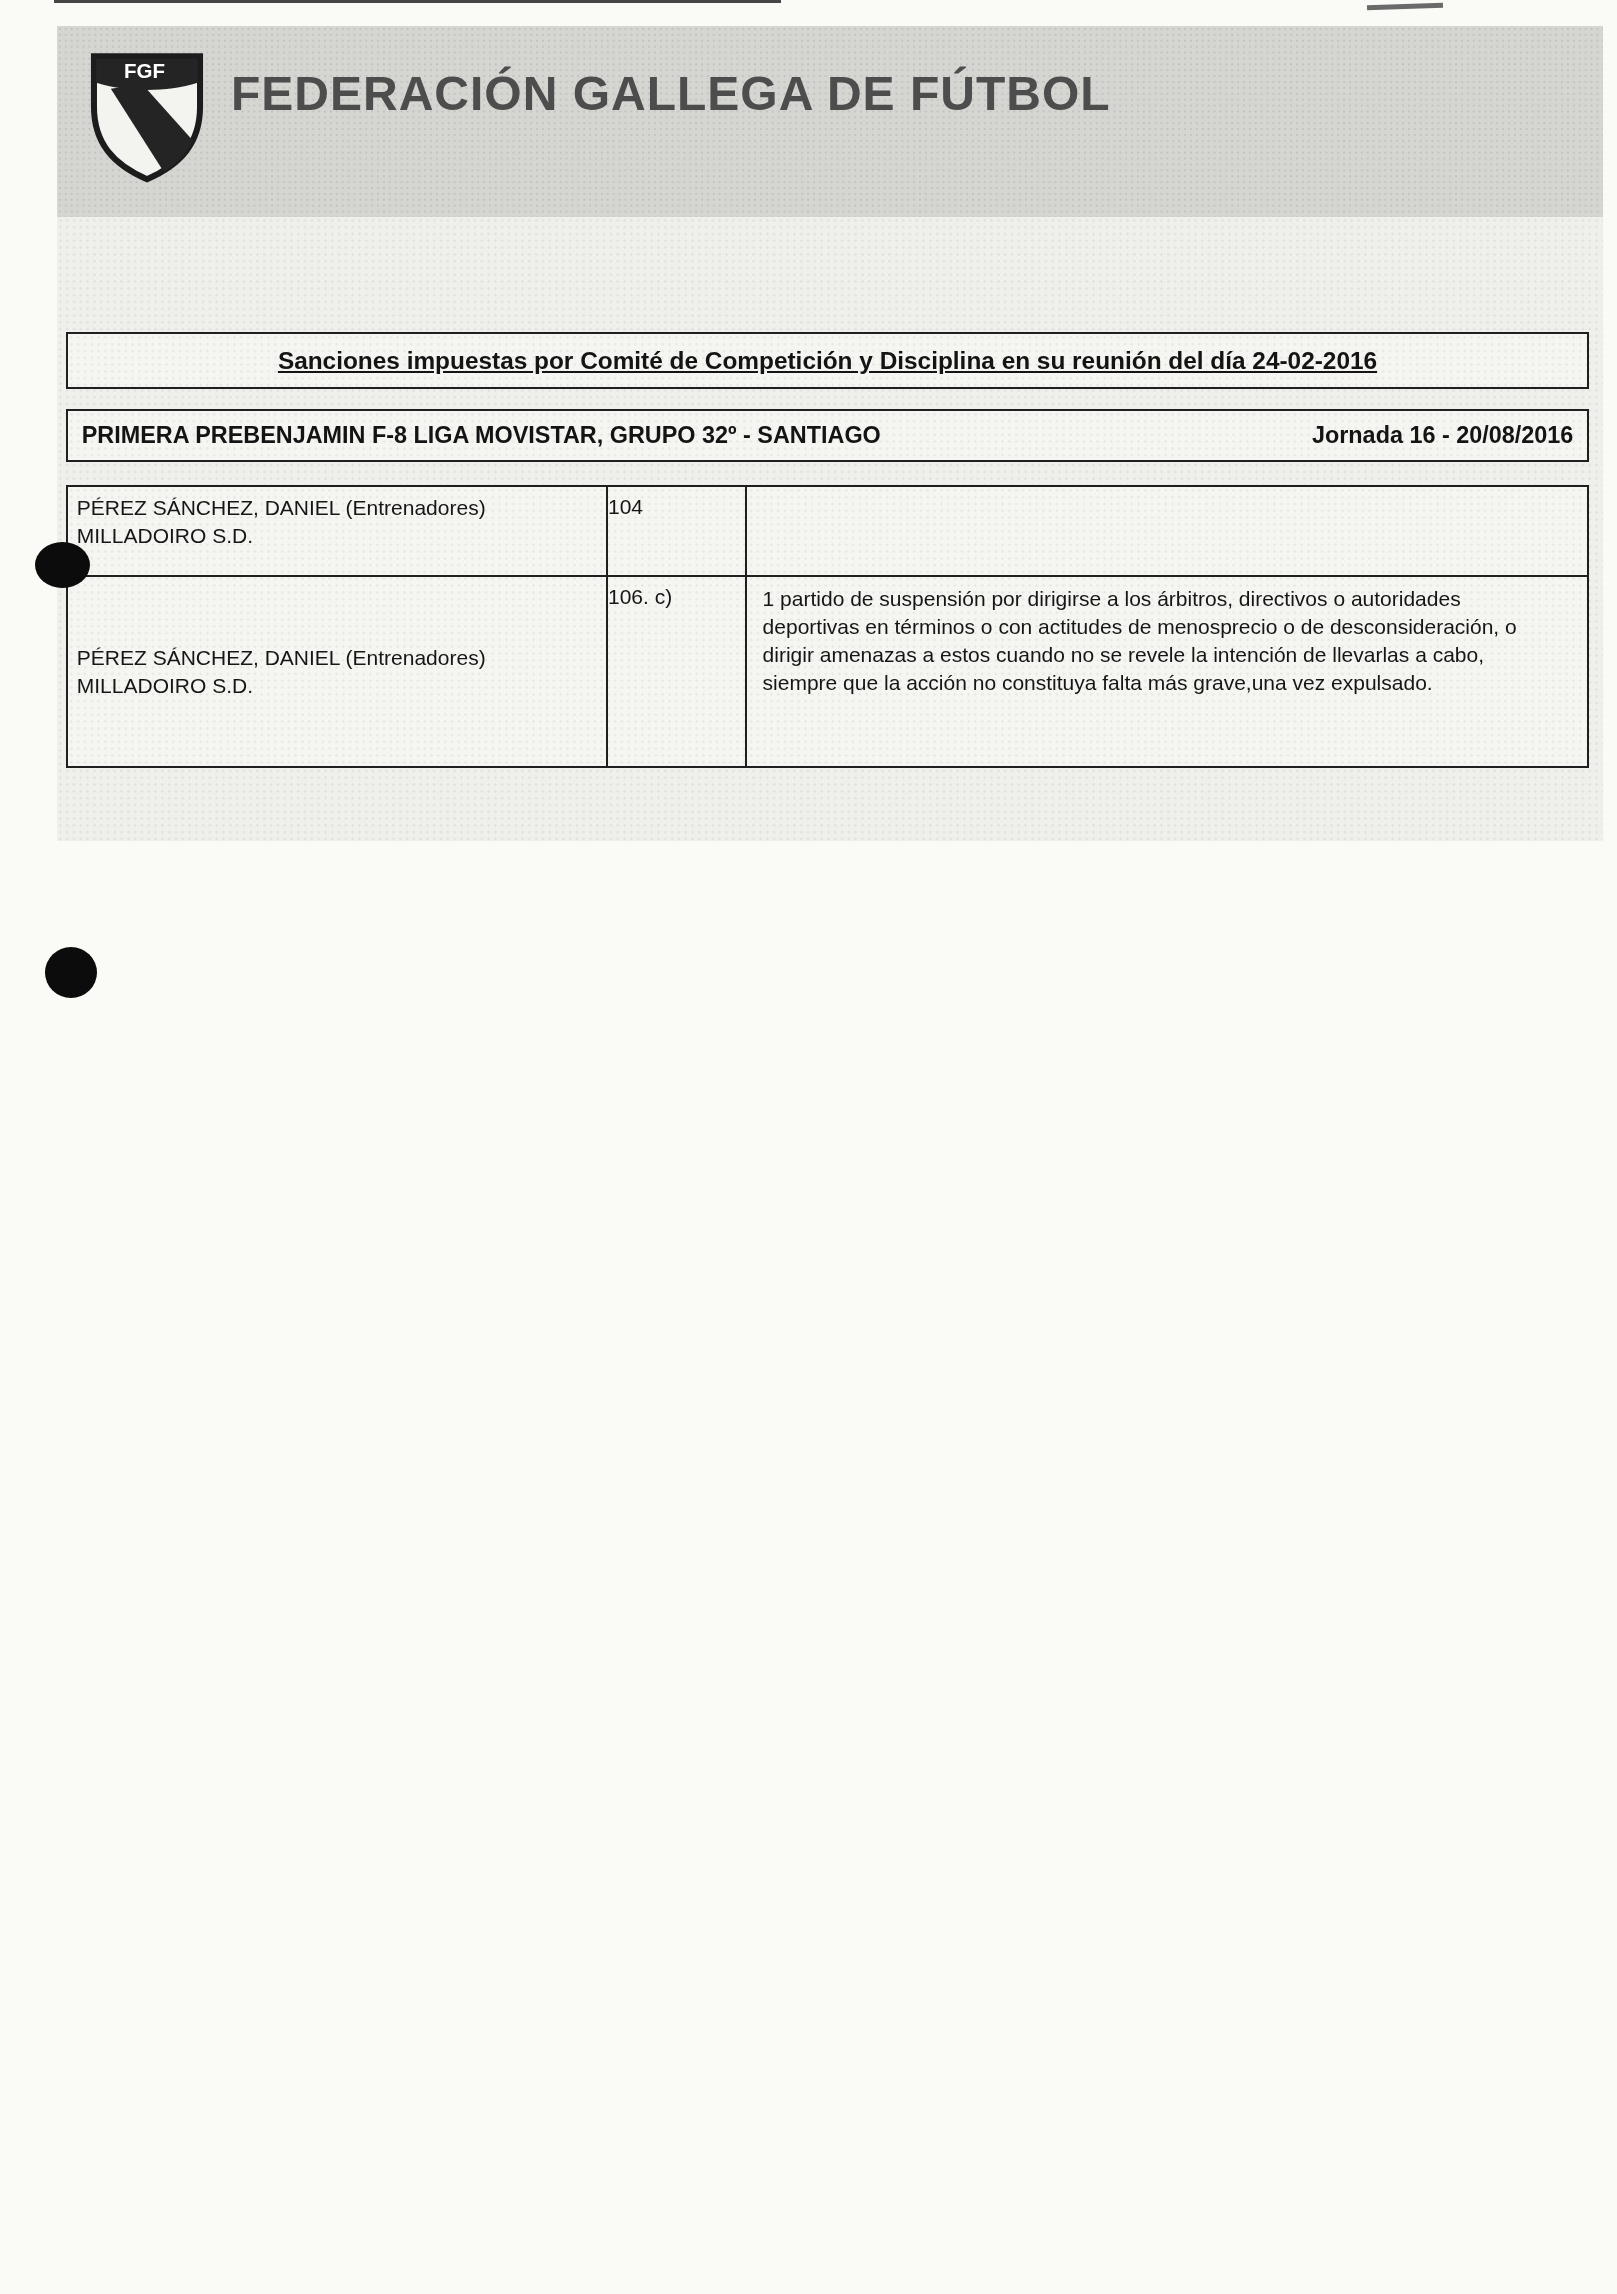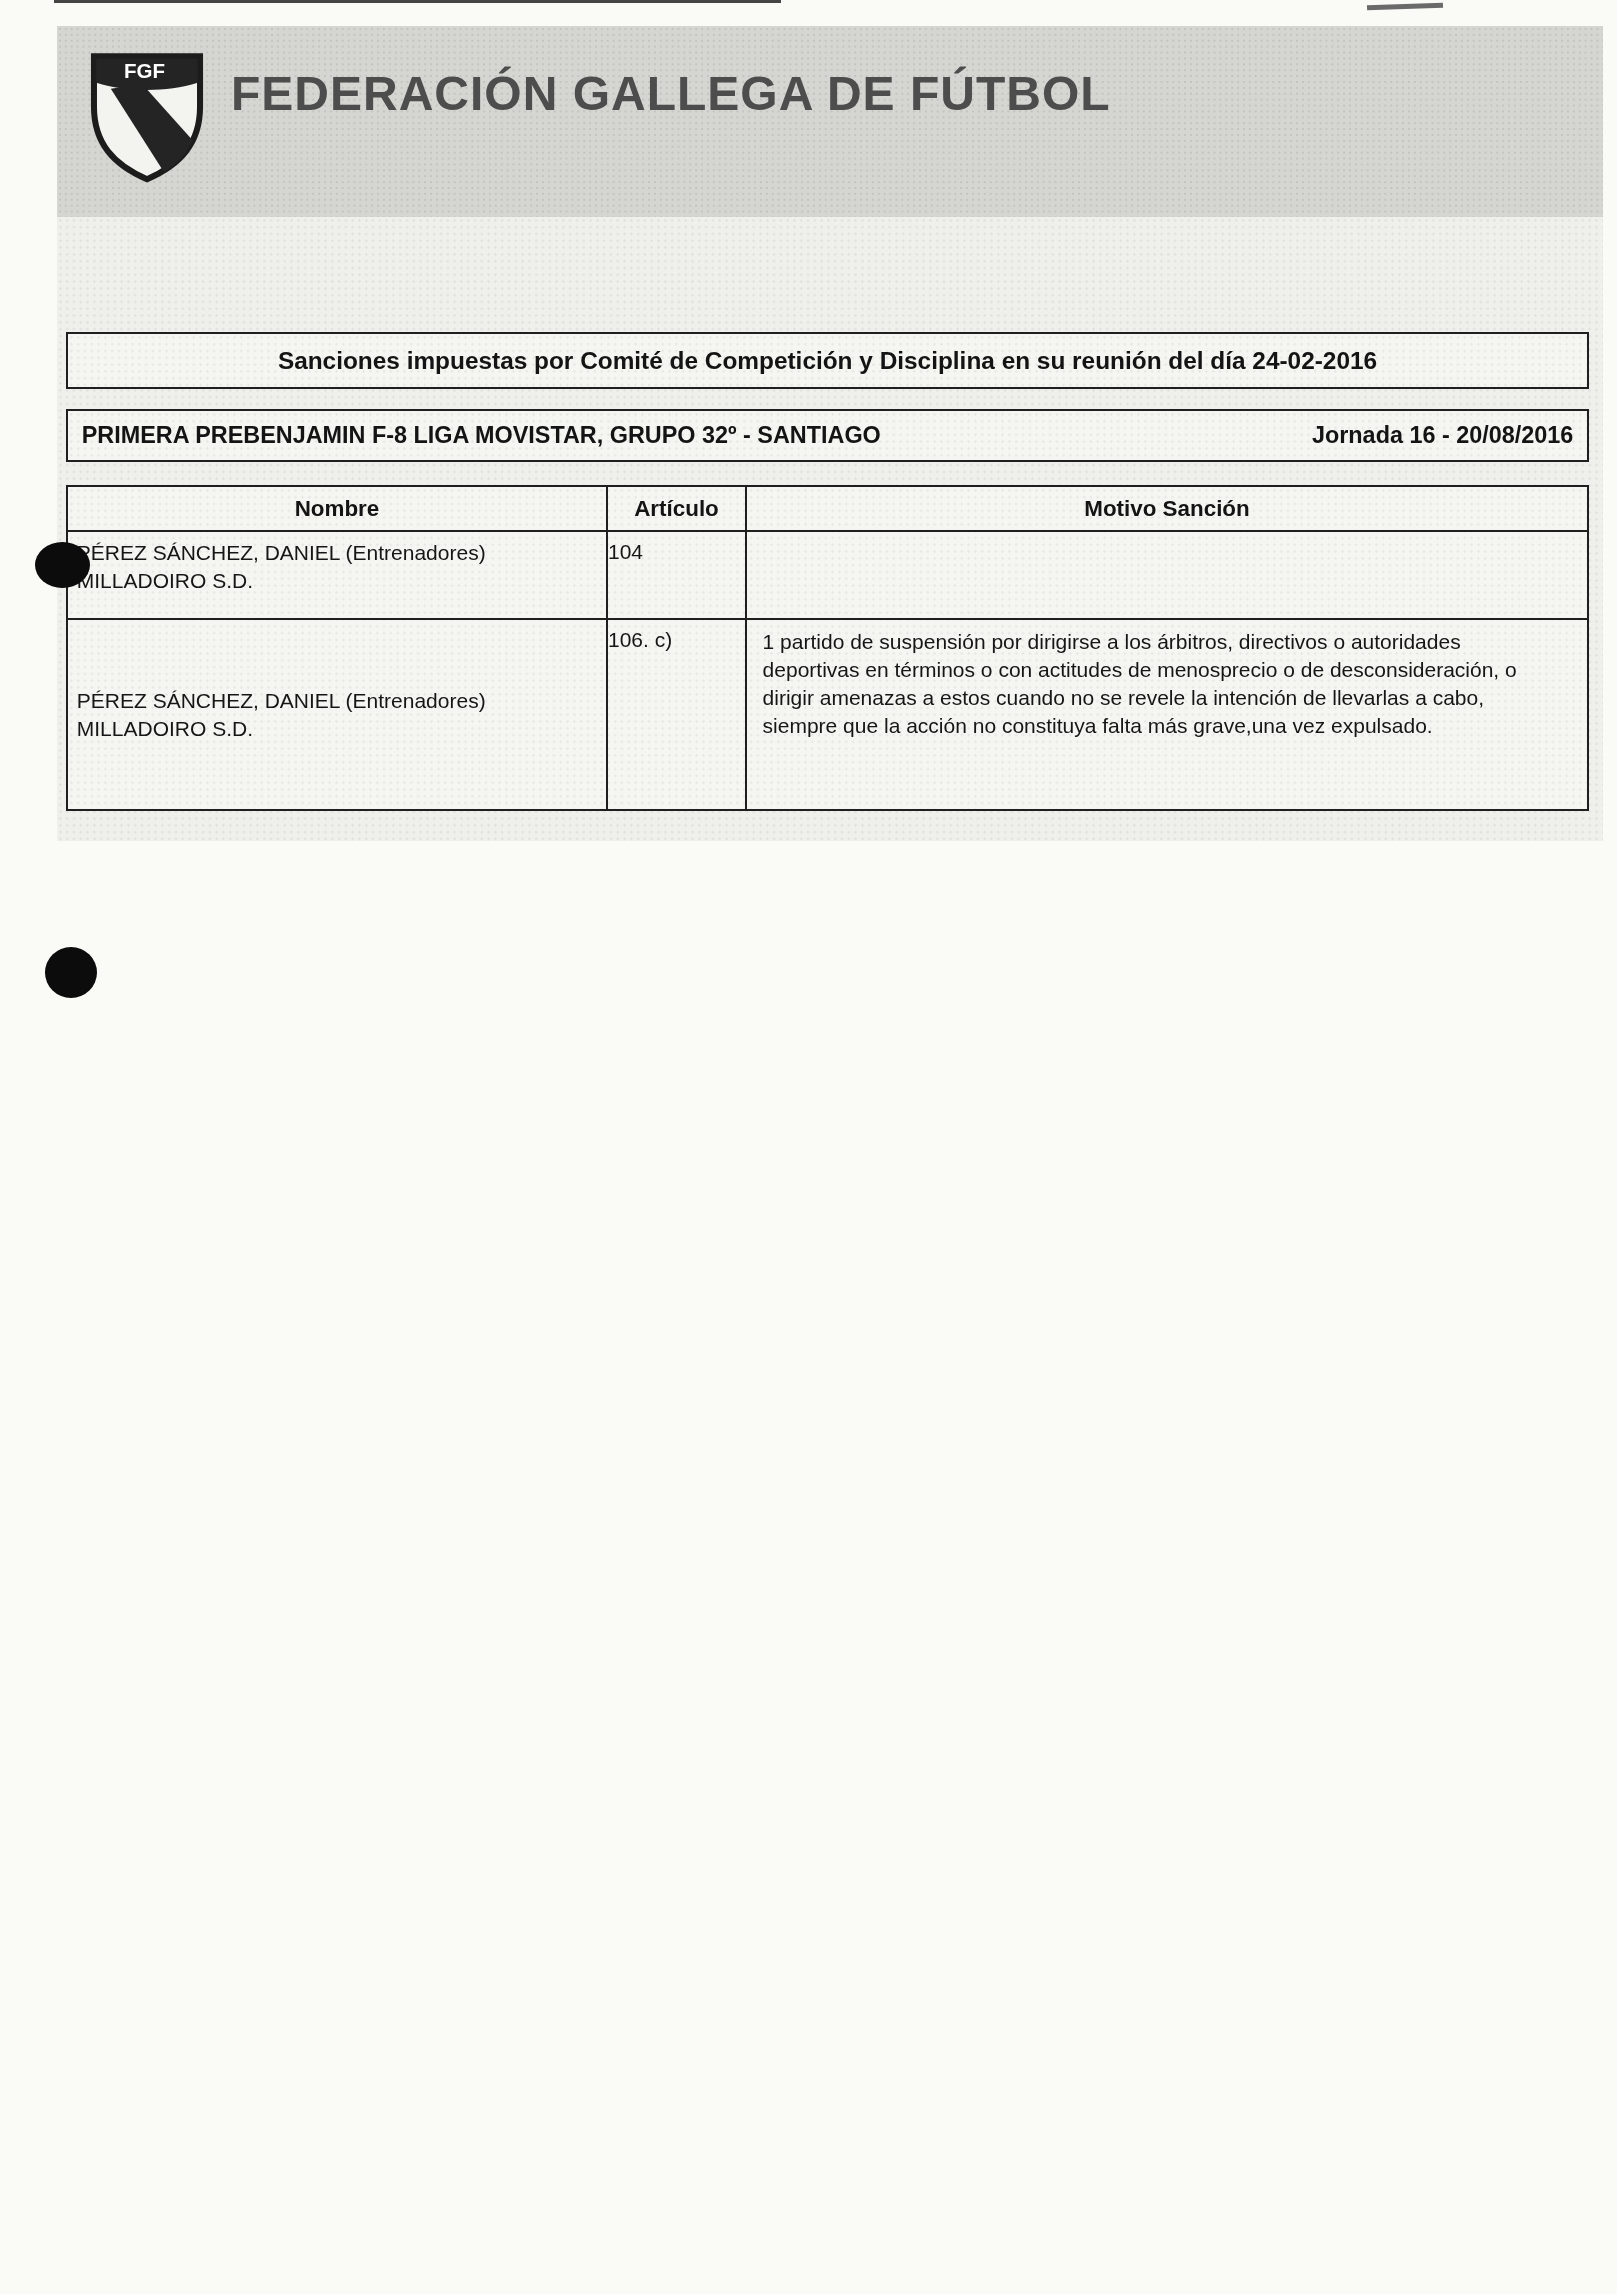--- a/index.html
+++ b/index.html
@@ -65,20 +65,21 @@
     background-image: radial-gradient(#e7e7e3 1px, transparent 1.4px);
     background-size: 6.8px 6.8px;
   }
 
   .title-bar {
     top: 332px; height: 57px;
     display: flex; align-items: center; justify-content: center;
   }
   .title-bar .title-text {
     font-size: 24.4px; font-weight: bold;
+    text-decoration: underline;
     color: #141414;
   }
 
   .competition-bar {
     top: 409px; height: 53px;
     display: flex; align-items: center; justify-content: space-between;
     padding: 0 13.7px;
     font-size: 23.4px; font-weight: bold; color: #141414; gap: 16px;
   }
 
@@ -149,25 +150,20 @@
     <span class="title-text">Sanciones impuestas por Comité de Competición y Disciplina en su reunión del día 24-02-2016</span>
   </div>
 
   <div class="boxed competition-bar">
     <span>PRIMERA PREBENJAMIN F-8 LIGA MOVISTAR,  GRUPO 32º - SANTIAGO</span>
     <span>Jornada 16 - 20/08/2016</span>
   </div>
 
   <div class="boxed sanctions-table">
 
-    <div class="t-row t-head">
-      <div class="c-nombre">Nombre</div>
-      <div class="c-articulo">Artículo</div>
-      <div class="c-motivo">Motivo Sanción</div>
-    </div>
 
     <div class="t-row t-body-row row-1">
       <div class="c-nombre">
         <div>PÉREZ SÁNCHEZ, DANIEL (Entrenadores)</div>
         <div>MILLADOIRO S.D.</div>
       </div>
       <div class="c-articulo">104</div>
     </div>
 
     <div class="t-row t-body-row row-2">

